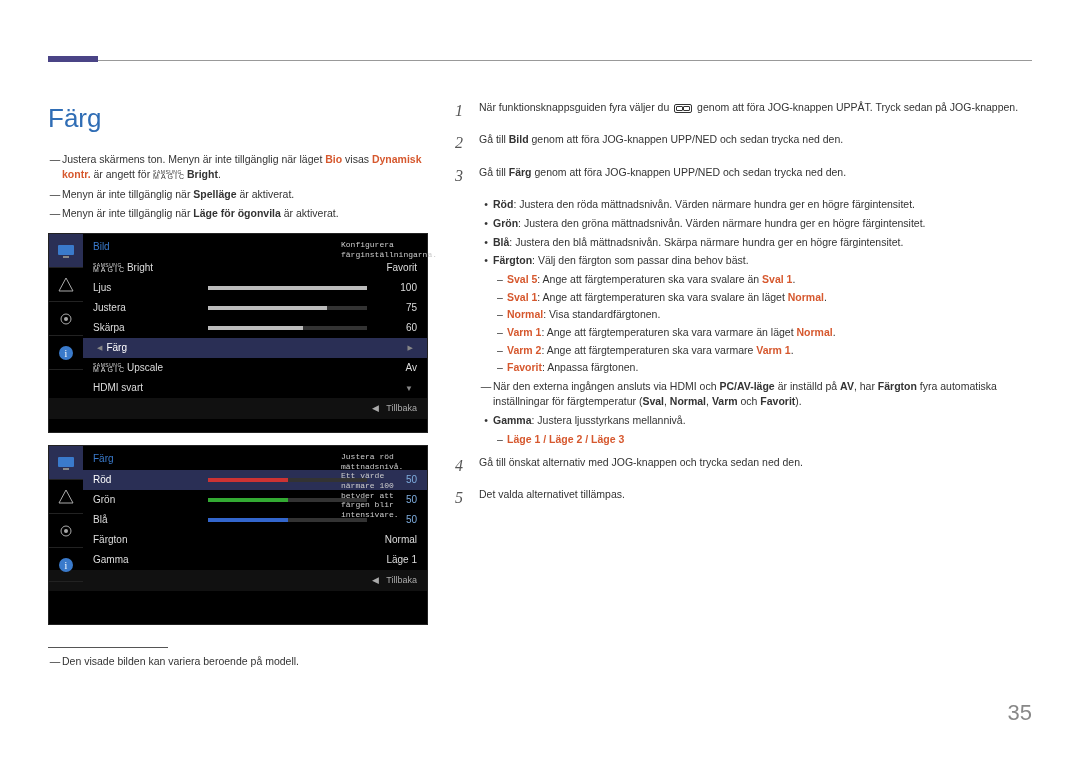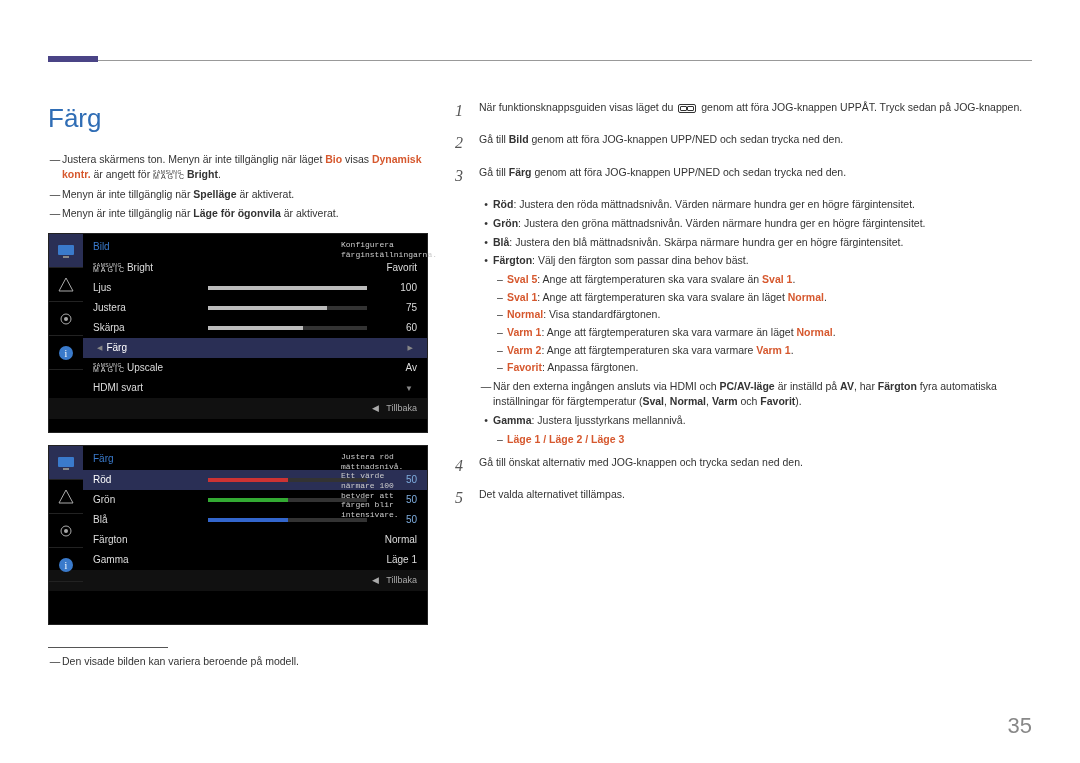--- a/index.html
+++ b/index.html
@@ -23,21 +23,21 @@
   .top-rule-accent {
     position: absolute;
     top: 56px;
     left: 48px;
     width: 50px;
     height: 6px;
     background: #4a4486;
   }
   .page-num {
     position: absolute;
-    bottom: 21px;
+    bottom: 34px;
     right: 48px;
     font-size: 22px;
     color: #888;
     font-weight: 300;
   }
   .col {
     position: absolute;
     top: 100px;
   }
   .col-left {
@@ -296,21 +296,21 @@
     <div class="fn-dash">―</div>
     <div class="fn-body">Den visade bilden kan variera beroende på modell.</div>
   </div>
 </div>
 
 <div class="col col-right">
 
   <div class="steps">
     <div class="step">
       <div class="step-num">1</div>
-      <div class="step-body"><span>När funktionsknappsguiden visas läget du </span><span class="jog-icon"></span><span> genom att föra JOG-knappen UPPÅT. Tryck sedan på JOG-knappen.</span></div>
+      <div class="step-body"><span>När funktionsknappsguiden fyra väljer du </span><span class="jog-icon"></span><span> genom att föra JOG-knappen UPPÅT. Tryck sedan på JOG-knappen.</span></div>
     </div>
     <div class="step">
       <div class="step-num">2</div>
       <div class="step-body"><span>Gå till </span><span class="bold">Bild</span><span> genom att föra JOG-knappen UPP/NED och sedan trycka ned den.</span></div>
     </div>
     <div class="step">
       <div class="step-num">3</div>
       <div class="step-body"><span>Gå till </span><span class="bold">Färg</span><span> genom att föra JOG-knappen UPP/NED och sedan trycka ned den.</span></div>
     </div>
   </div>

